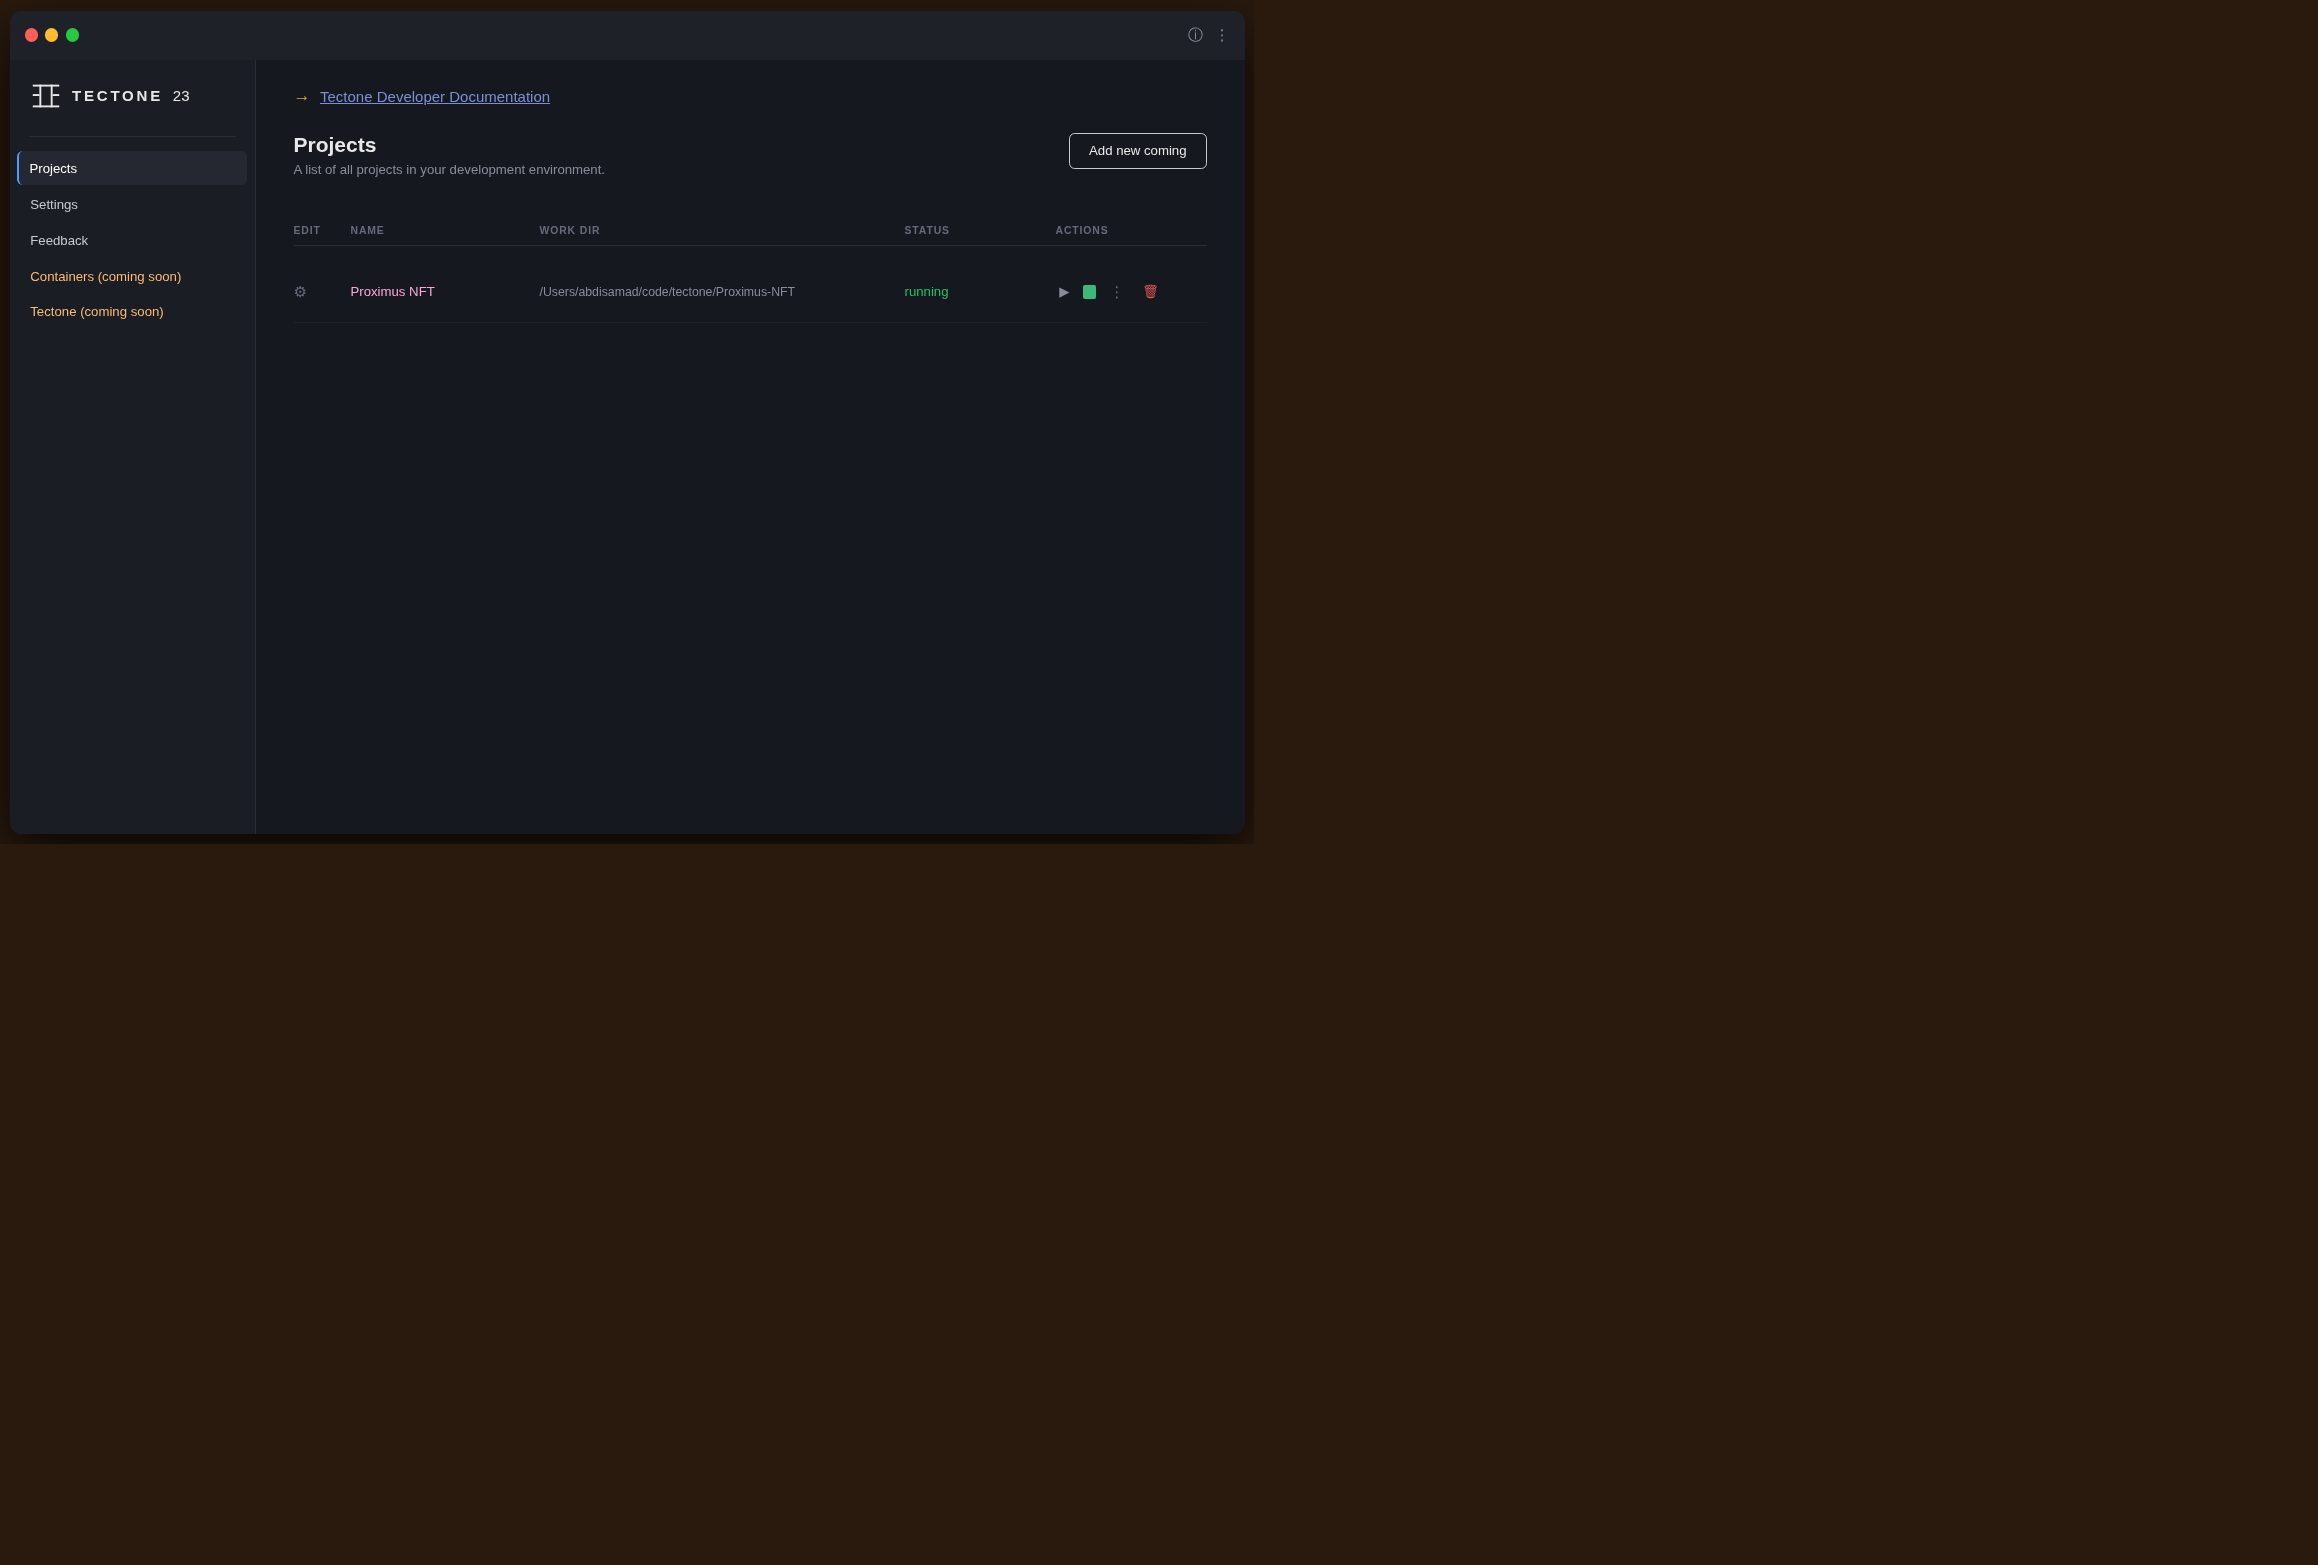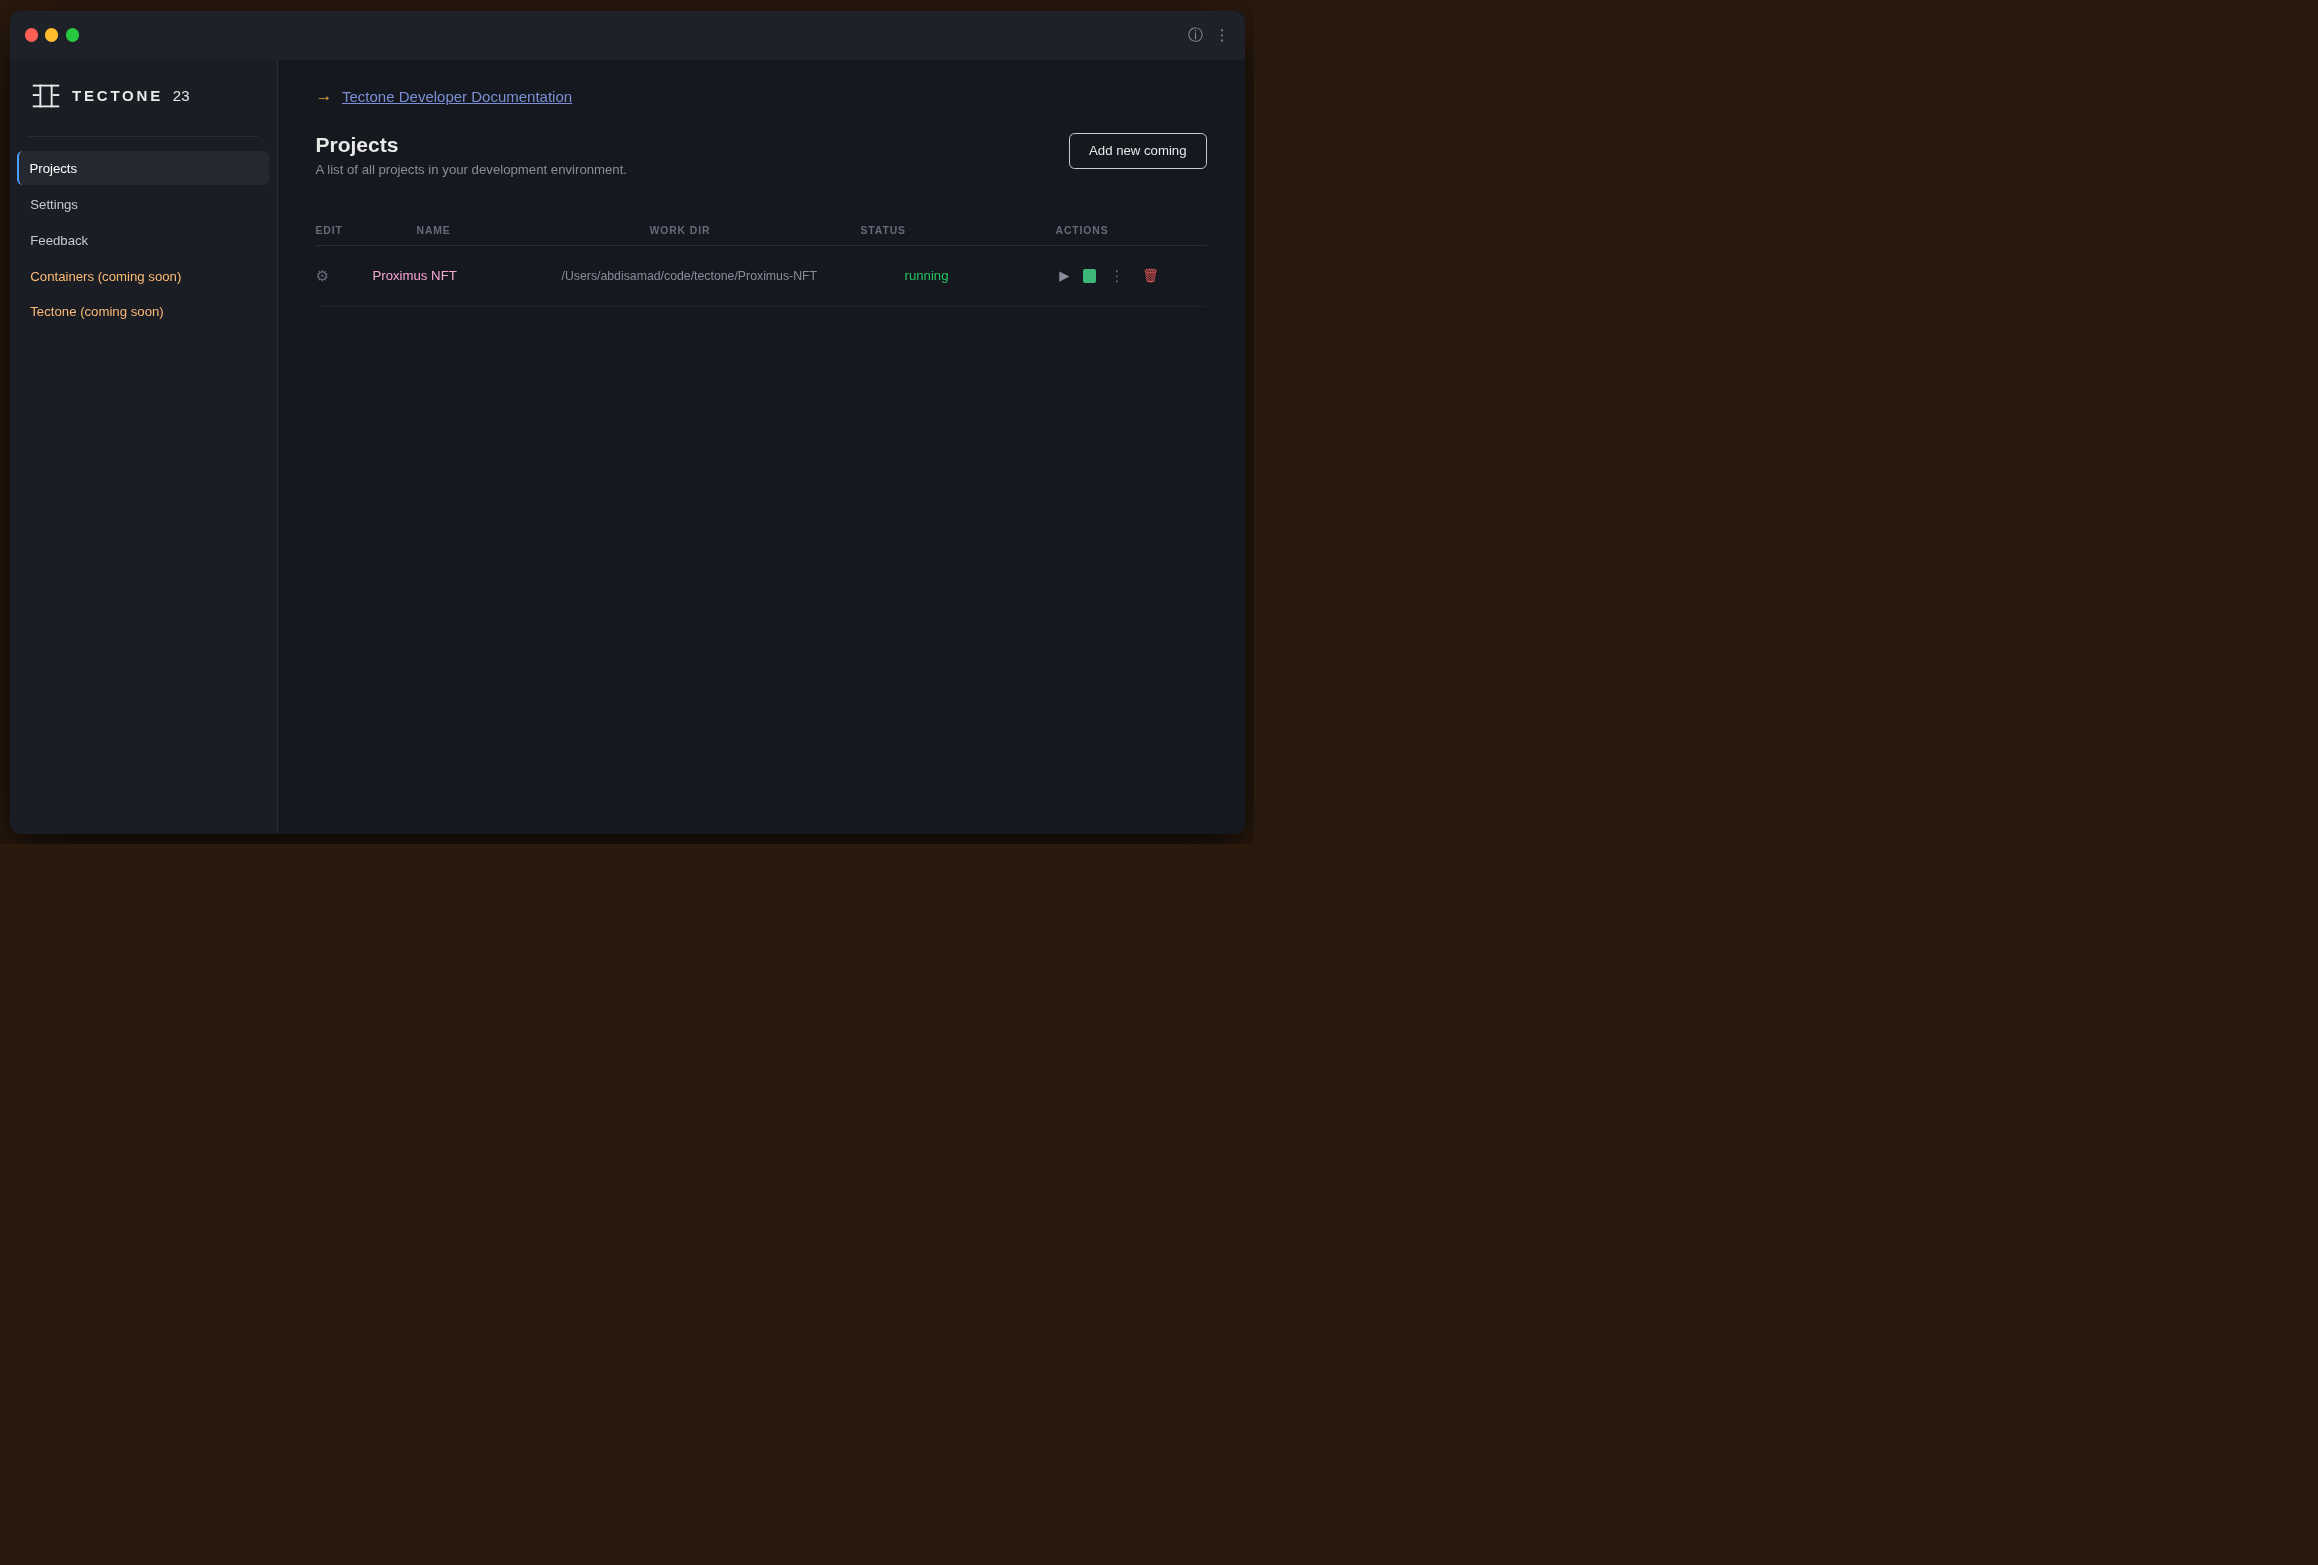--- a/index.html
+++ b/index.html
@@ -71,21 +71,21 @@
       cursor: pointer;
     }
 
     .app-body {
       display: flex;
       flex: 1;
       overflow: hidden;
     }
 
     .sidebar {
-      width: 268px;
+      width: 246px;
       background: #1a1d23;
       padding: 19px 0;
       display: flex;
       flex-direction: column;
       border-right: 0.9px solid #2a2d35;
       flex-shrink: 0;
     }
 
     .logo-area {
       padding: 0 19px 23px 19px;
@@ -192,22 +192,21 @@
 
     .table-container {
       width: 100%;
     }
 
     .table-header {
       display: grid;
       grid-template-columns: 57px 189px 1fr 151px 151px;
       padding: 9.5px 0;
       border-bottom: 0.9px solid #2a2d35;
-      margin-bottom: 0;
-      gap: 44px;
+      margin-bottom: 16px;
     }
 
     .table-header-cell {
       color: #666b7a;
       font-size: 10.4px;
       font-weight: 600;
       letter-spacing: 0.9px;
       text-transform: uppercase;
     }
 

